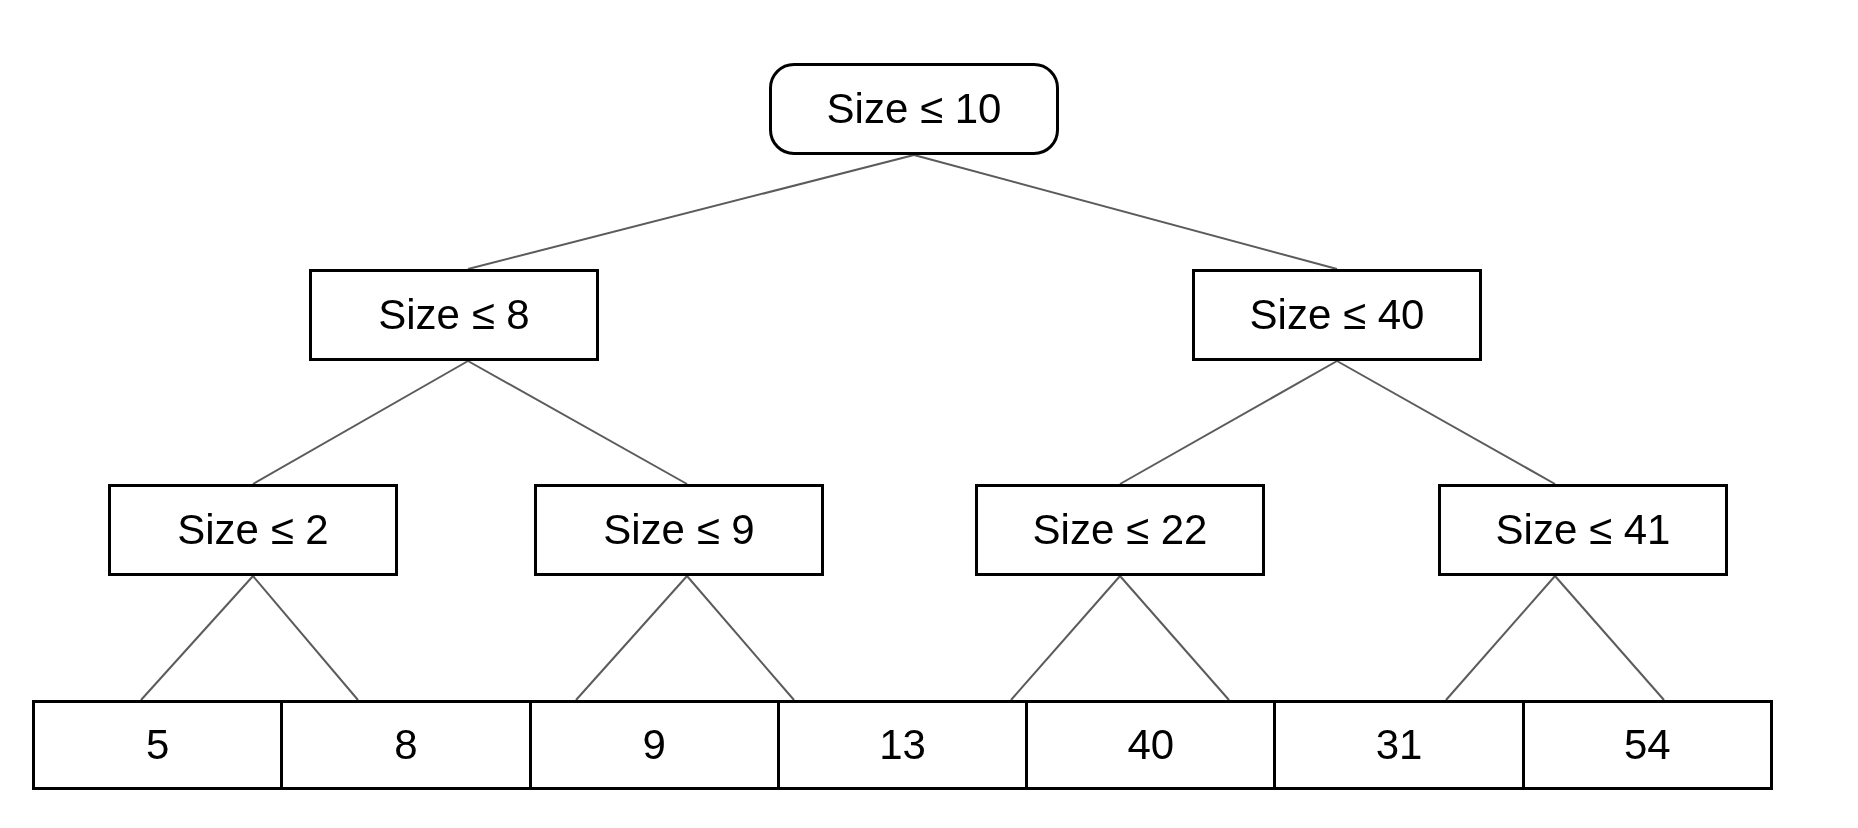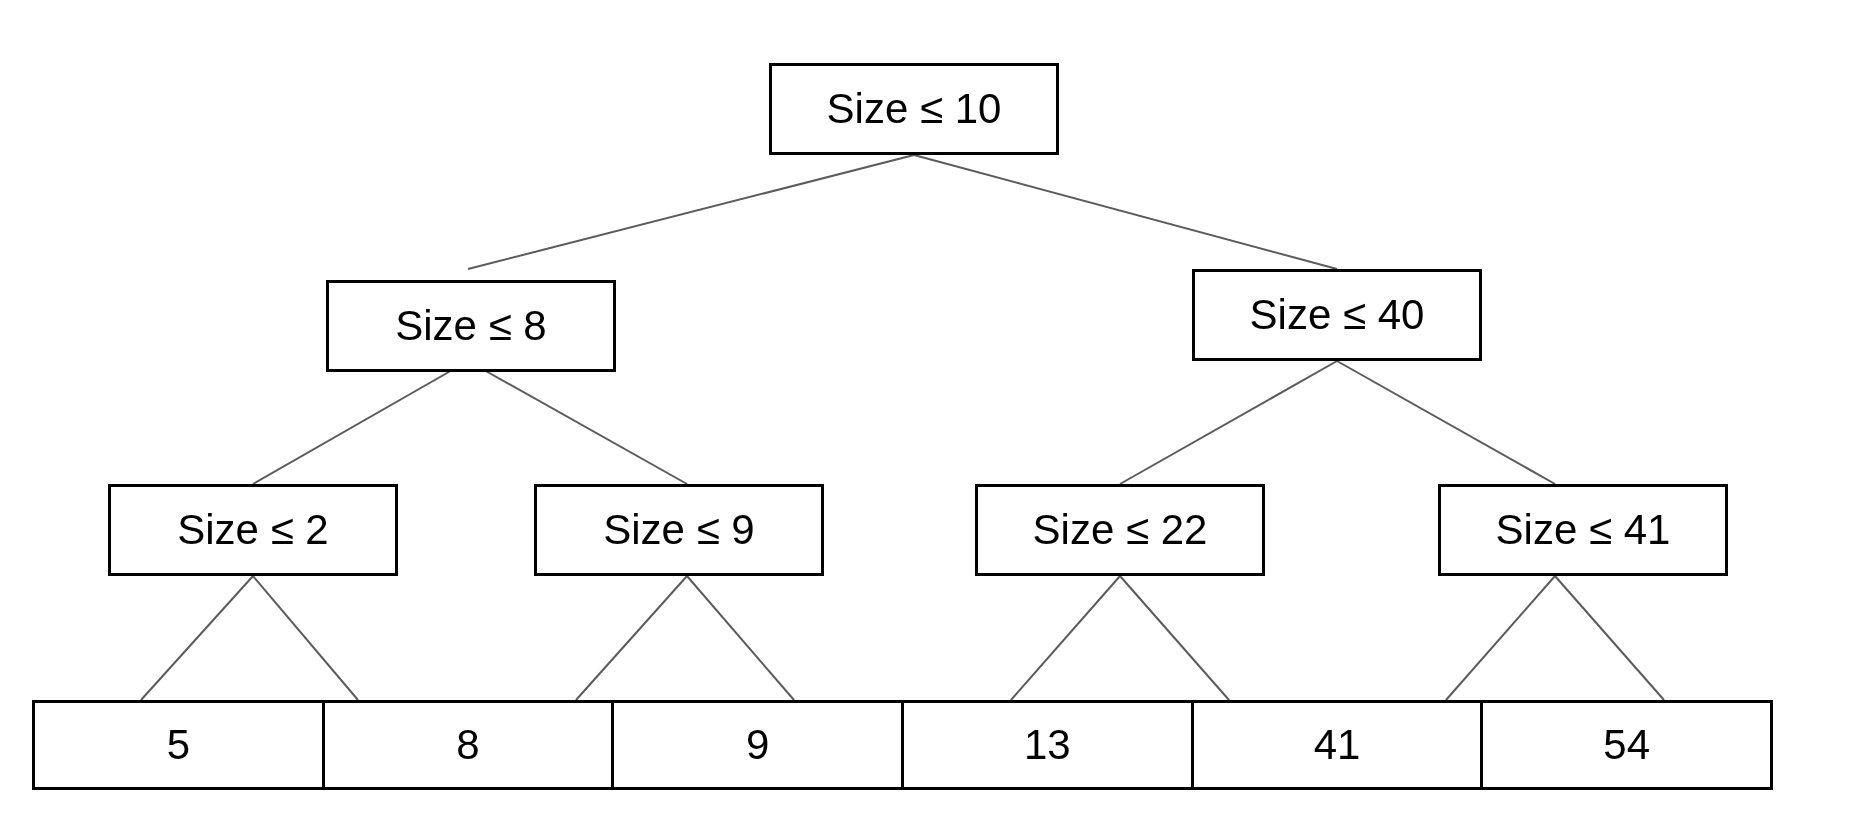--- a/index.html
+++ b/index.html
@@ -30,22 +30,22 @@
     box-sizing: border-box;
     border: 3px solid #000000;
     background: #ffffff;
     display: flex;
     align-items: center;
     justify-content: center;
     font-size: 42px;
     line-height: 1;
     white-space: nowrap;
   }
-  #n-size-10 { left: 769px;  top: 63px;  }
-  #n-size-8  { left: 326px;  top: 269px; margin-top: 11px; }
+  #n-size-10 { left: 769px;  top: 63px; border-radius: 25px;  }
+  #n-size-8  { left: 309px;  top: 269px; }
   #n-size-40 { left: 1192px; top: 269px; }
   #n-size-5  { left: 108px;  top: 484px; }
   #n-size-9  { left: 534px;  top: 484px; }
   #n-size-22 { left: 975px;  top: 484px; }
   #n-size-41 { left: 1410px; top: 484px; margin-left: 28px; }
   .leaf-row {
     position: absolute;
     left: 32px;
     top: 700px;
     width: 1741px;
@@ -96,17 +96,18 @@
   <div class="node" id="n-size-5">Size ≤ 2</div>
   <div class="node" id="n-size-9">Size ≤ 9</div>
   <div class="node" id="n-size-22">Size ≤ 22</div>
   <div class="node" id="n-size-41">Size ≤ 41</div>
 
   <div class="leaf-row">
     <div class="leaf-cell">5</div>
     <div class="leaf-cell">8</div>
     <div class="leaf-cell">9</div>
     <div class="leaf-cell">13</div>
-    <div class="leaf-cell">41</div>
+    <div class="leaf-cell">40</div>
+    <div class="leaf-cell">31</div>
     <div class="leaf-cell">54</div>
   </div>
 
 </div>
 
 </body></html>

